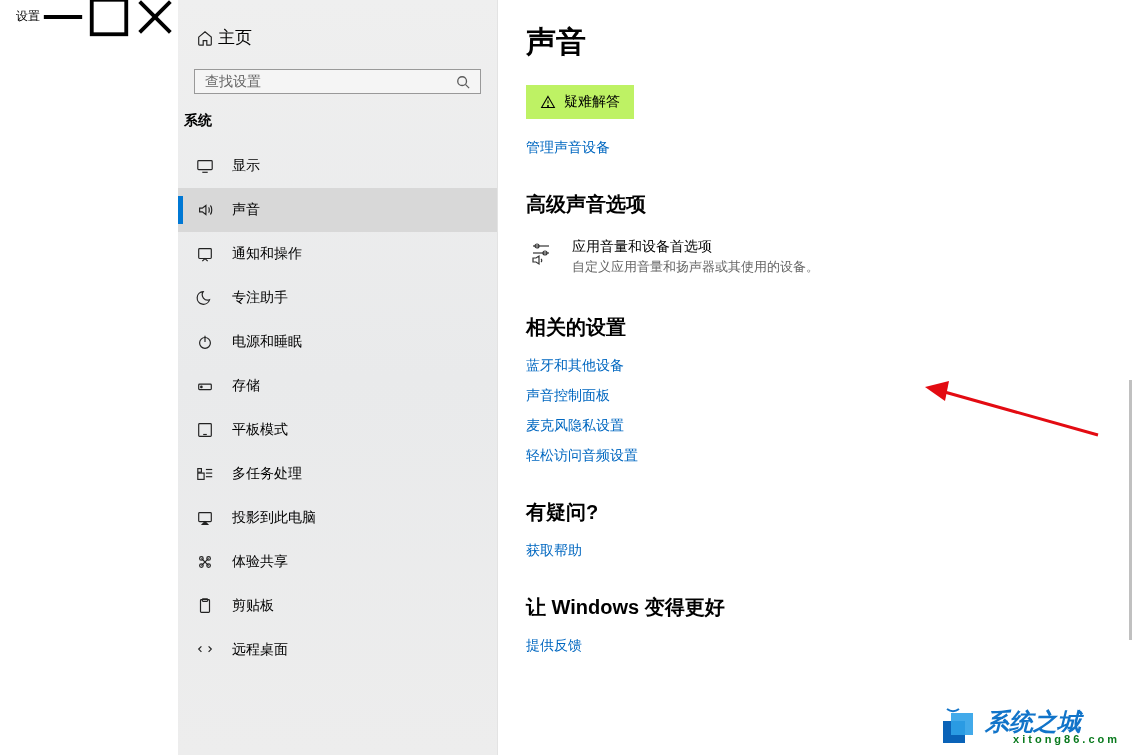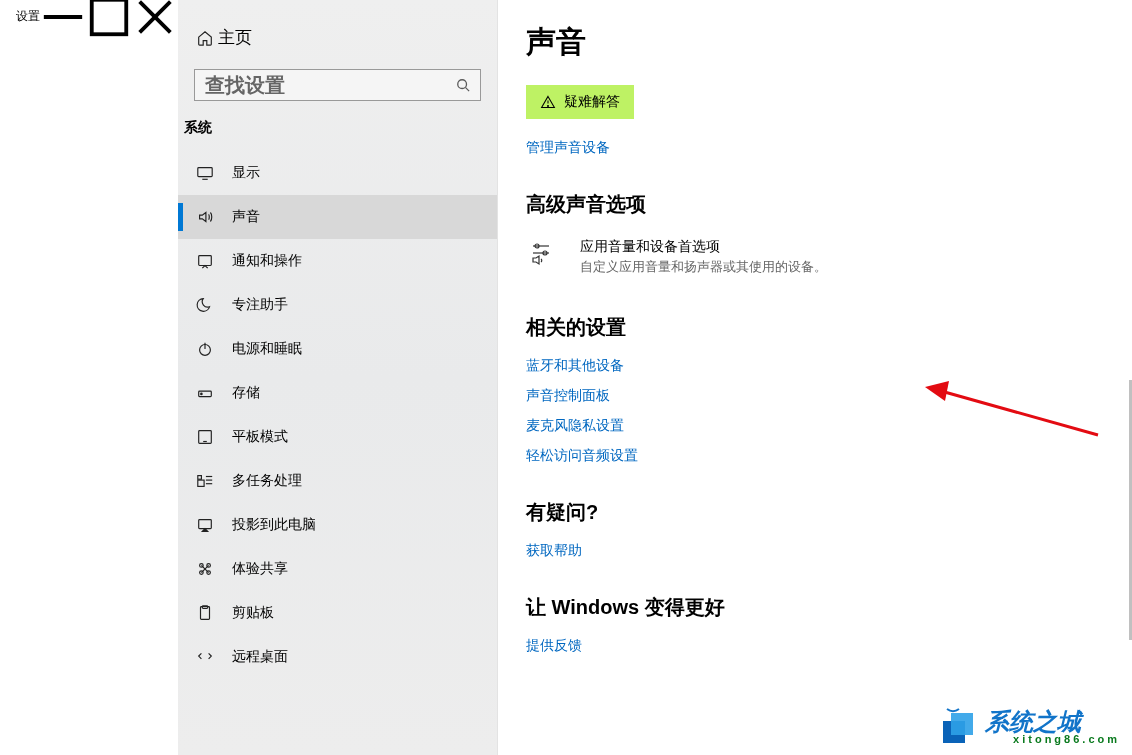--- a/index.html
+++ b/index.html
@@ -33,27 +33,26 @@
     border-right: 1px solid #e3e3e3;
   }
   .home-row {
     display: flex; align-items: center; gap: 4px;
     padding: 10px 18px;
     font-size: 17px;
   }
   .home-row svg { width: 18px; height: 18px; stroke: #1a1a1a; fill: none; stroke-width: 1.3; }
   .search-box {
     margin: 10px 16px 18px 16px;
-    height: 32px;
+    height: 25px;
     border: 1px solid #999;
     background: #f5f5f5;
     display: flex; align-items: center; padding: 0 10px;
-    font-size: 20px; color: #666;
+    font-size: 14px; color: #666;
     justify-content: space-between;
-    font-weight: bold;
   }
   .search-icon { width: 14px; height: 14px; stroke:#5a5a5a; fill:none; stroke-width:1.5; }
   .category-label {
     font-size: 14px; font-weight: 600; padding: 0 6px; margin-bottom: 14px;
   }
   .side-item {
     display: flex; align-items: center; gap: 18px;
     padding: 13px 18px;
     font-size: 14px;
     cursor: default;
@@ -80,21 +79,21 @@
     margin-bottom: 20px;
   }
   .btn-troubleshoot svg { width:16px; height:16px; stroke:#000; fill:none; stroke-width:1.3; }
   .link {
     color: #0067c0; font-size: 14px; cursor: default;
     display: block; margin-bottom: 10px;
   }
   .section-head {
     font-size: 20px; font-weight: 600; margin-top: 34px; margin-bottom: 16px;
   }
-  .adv-row { display: flex; gap: 24px; align-items: flex-start; padding: 4px 0; }
+  .adv-row { display: flex; gap: 16px; align-items: flex-start; padding: 4px 0; }
   .adv-row .adv-icon { width: 30px; height: 30px; display:flex; align-items:center; justify-content:center; }
   .adv-row .adv-icon svg { width: 26px; height: 26px; stroke:#333; fill:none; stroke-width:1.2; }
   .adv-title { font-size: 14px; color:#000; }
   .adv-desc { font-size: 13px; color:#666; margin-top:2px; }
   .scroll-ind {
     position: absolute; right: 0; top: 380px; width: 3px; height: 260px; background: #c0c0c0;
   }
   .arrow {
     position: absolute;
     pointer-events: none;

